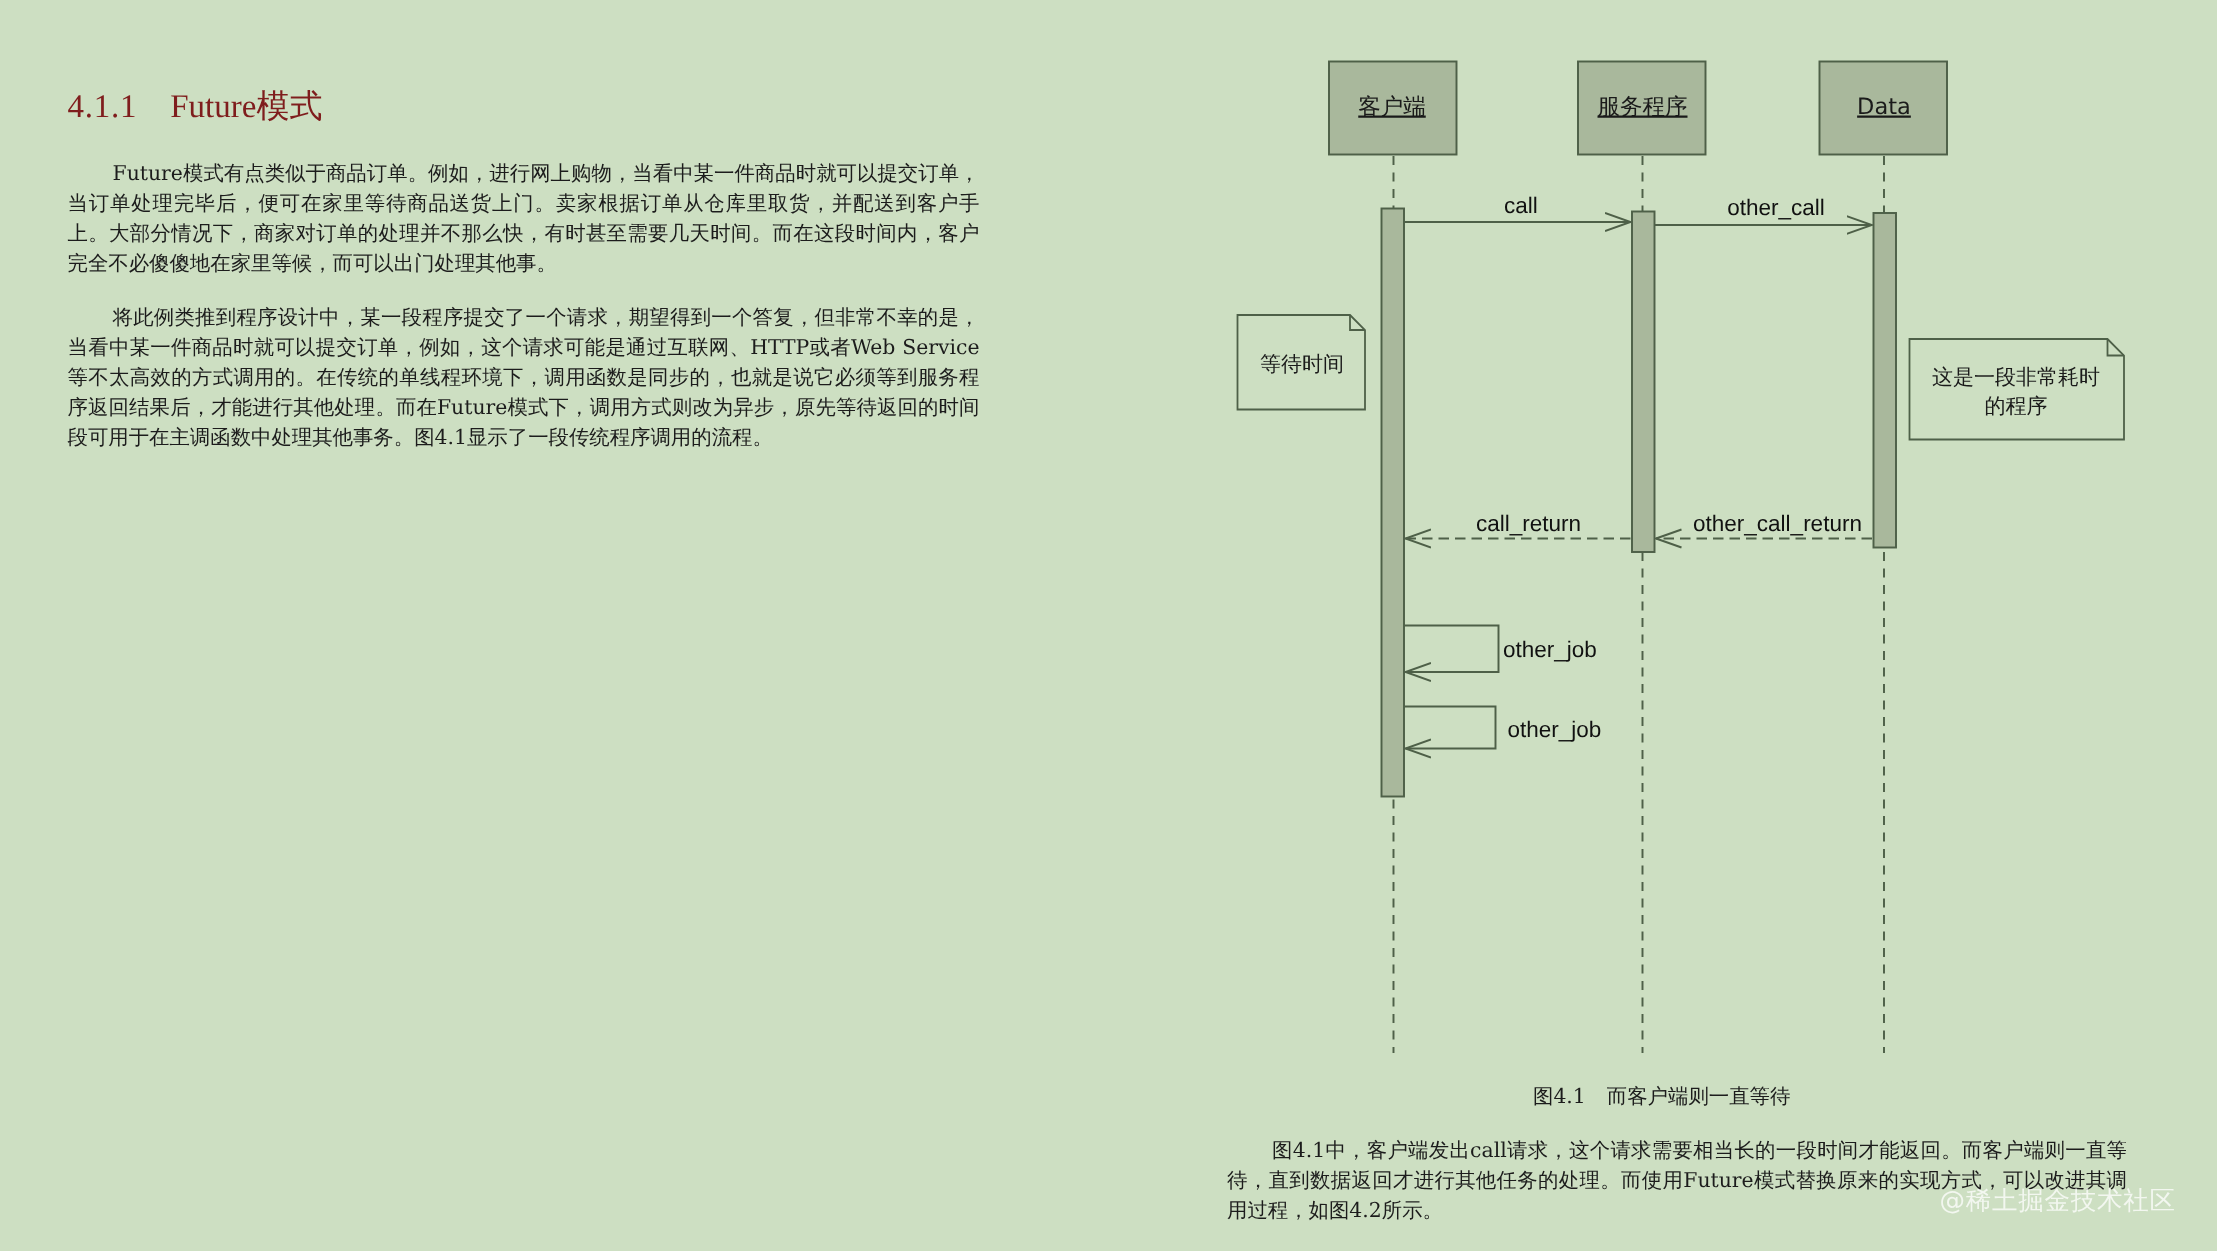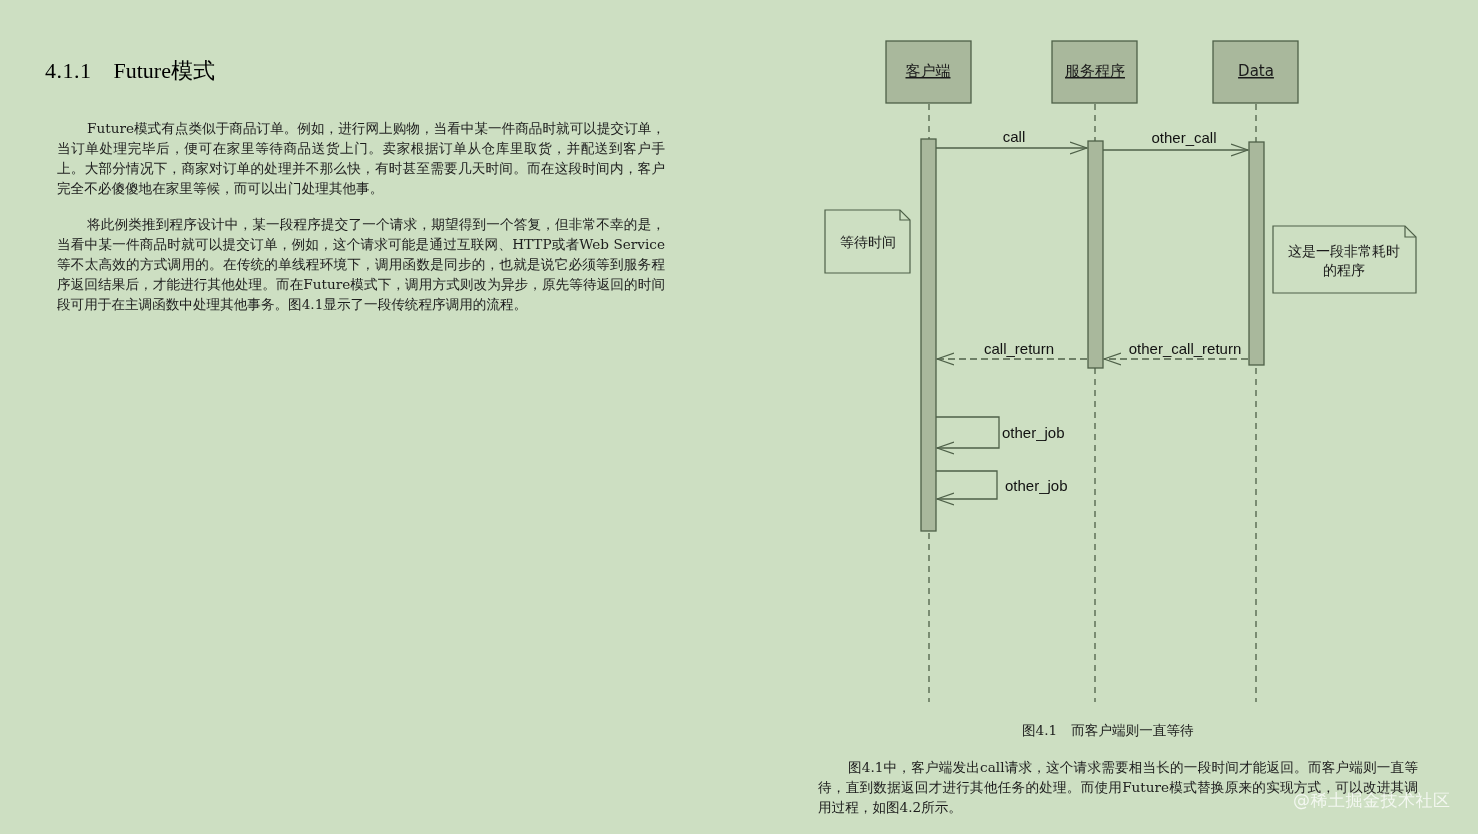--- a/index.html
+++ b/index.html
@@ -14,33 +14,33 @@
       overflow: hidden;
       font-family: "DejaVu Serif", "Liberation Serif", serif;
       color: #1c1c1c;
     }
     .section-title {
       position: absolute;
       left: 45px;
       top: 56px;
       font-family: "Liberation Serif", "DejaVu Serif", serif;
       font-size: 22px;
-      color: #000000;
+      color: #7f1d1d;
       white-space: nowrap;
     }
     .section-title .num { margin-right: 22px; letter-spacing: 0.5px; }
     .para {
       position: absolute;
       left: 45px;
       width: 608px;
       font-size: 13.6px;
       line-height: 20px;
       text-indent: 30px;
       text-align: justify;
-      margin: 12px;
+      margin: 0;
       font-family: "DejaVu Serif", "Liberation Serif", serif;
     }
     .para1 { top: 106px; }
     .para2 { top: 202px; }
 
     .diagram {
       position: absolute;
       left: 0;
       top: 0;
       width: 1478px;

